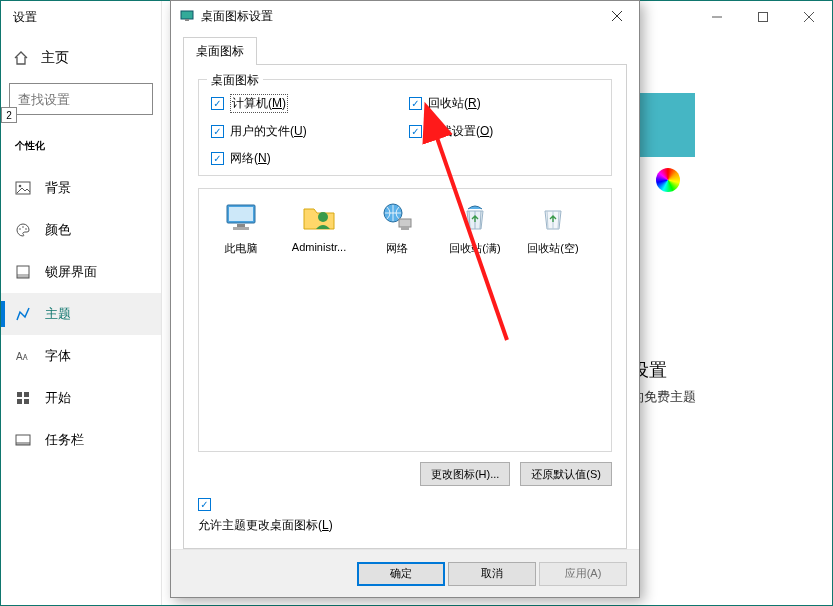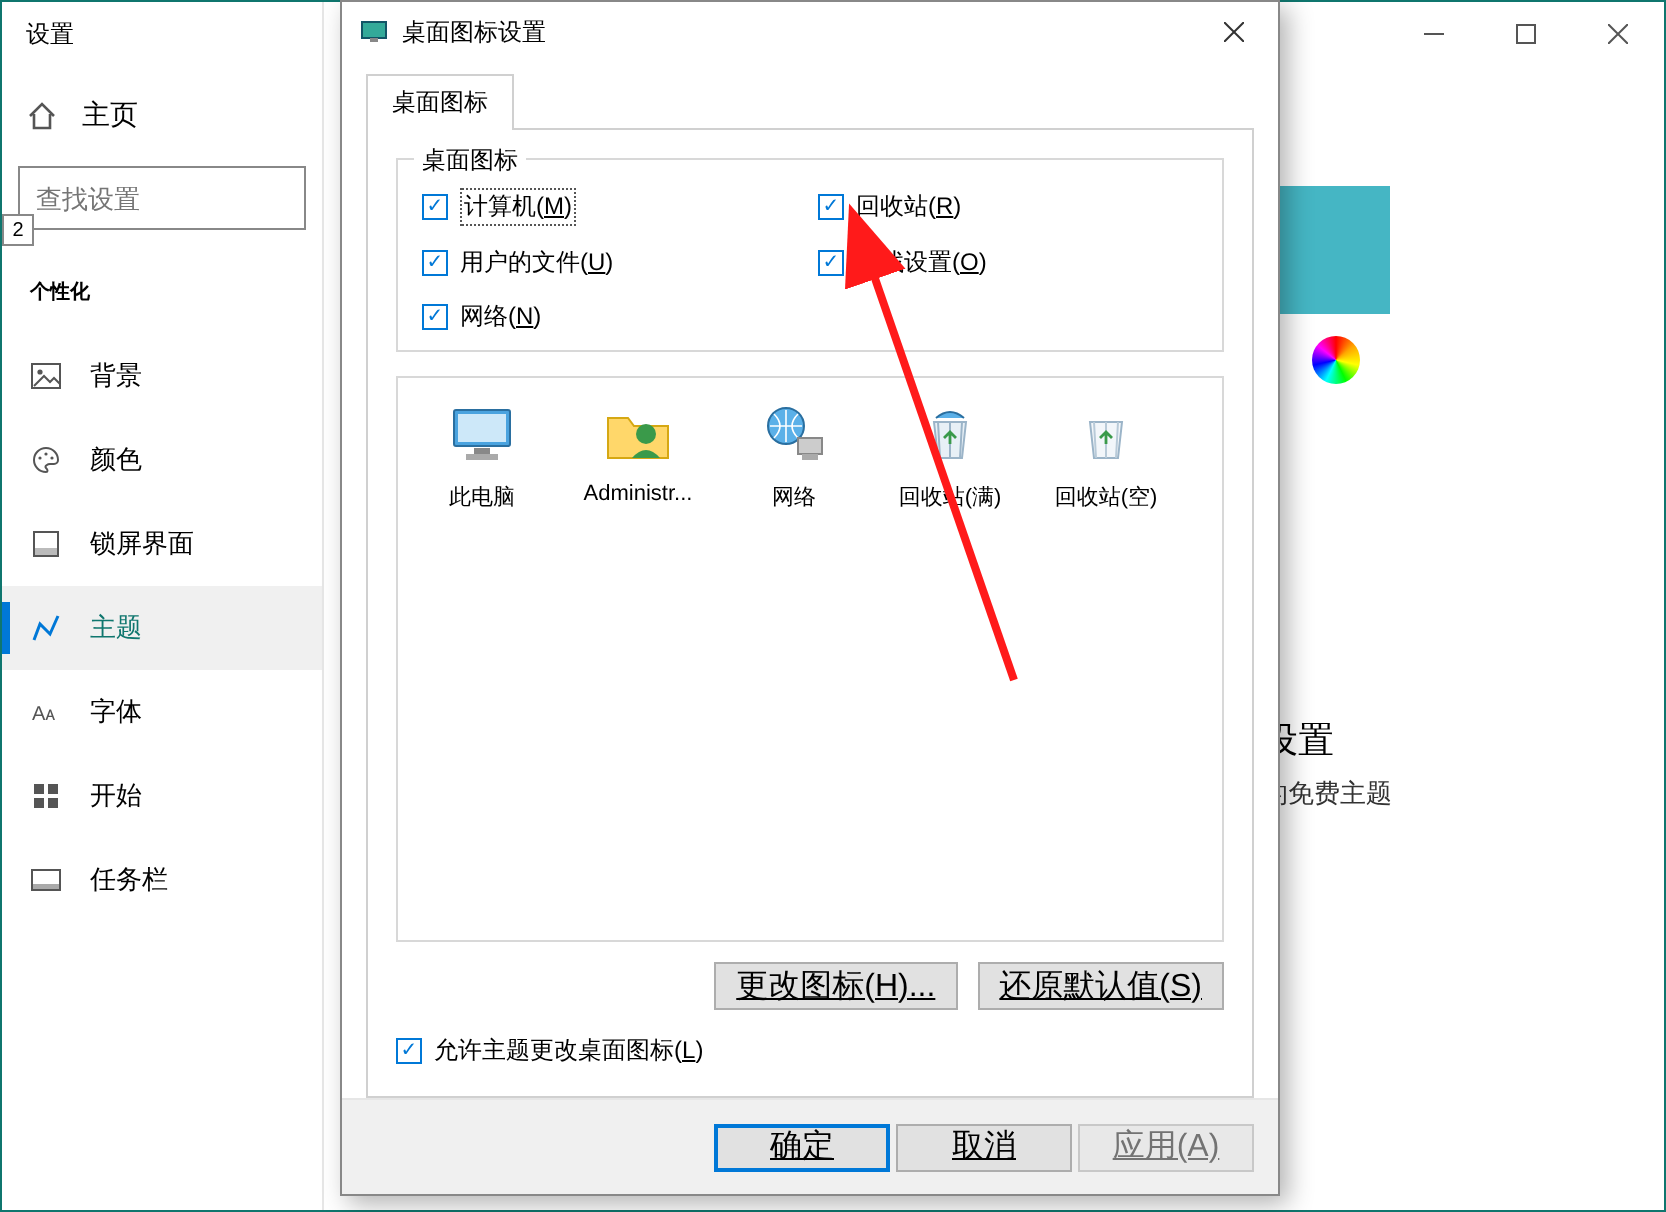--- a/index.html
+++ b/index.html
@@ -47,25 +47,25 @@
 .chkbox { width: 13px; height: 13px; border: 1px solid #0078d7; display: inline-flex; align-items: center; justify-content: center; background: #fff; }
 .chkbox.checked::after { content: "✓"; font-size: 10px; color: #0078d7; line-height: 1; }
 .chk.focus span.lbl { border: 1px dotted #555; padding: 0 1px; }
 .icon-box { border: 1px solid #d8d8d8; flex: 1; padding: 10px 6px; position: relative; }
 .icon-row { display: flex; gap: 6px; }
 .icon-item { width: 72px; text-align: center; font-size: 11px; }
 .icon-item .ico { width: 40px; height: 36px; margin: 0 auto 6px auto; display: flex; align-items: center; justify-content: center; }
 .icon-item .lbl { white-space: nowrap; overflow: hidden; text-overflow: ellipsis; }
 
 .btn-row { display: flex; justify-content: flex-end; gap: 10px; margin-top: 10px; }
-.btn { min-width: 88px; height: 24px; font-size: 16px; border: 1px solid #adadad; background: #e1e1e1; display: inline-flex; align-items: center; justify-content: center; padding: 0 10px; text-decoration: underline; }
+.btn { min-width: 88px; height: 24px; font-size: 11px; border: 1px solid #adadad; background: #e1e1e1; display: inline-flex; align-items: center; justify-content: center; padding: 0 10px; }
 .btn.disabled { color: #737373; background: #e8e8e8; border-color: #c8c8c8; }
 .btn.primary { border: 2px solid #0078d7; background: #e1e1e1; }
 
-.allow-row { margin-top: 12px; font-size: 12px; display: flex; align-items: center; gap: 6px; }
+.allow-row { margin-top: 12px; font-size: 12px; display: flex; align-items: flex-start; gap: 6px; flex-direction: column; }
 
 .dlg-footer { height: 48px; border-top: 1px solid #e6e6e6; display: flex; align-items: center; justify-content: flex-end; gap: 3px; padding: 0 12px; background: #f0f0f0; }
 
 
 .arrow-svg { position: absolute; left: 0; top: 0; width: 833px; height: 606px; pointer-events: none; }
 
 .ul { text-decoration: underline; }
 </style>
 </head>
 <body>

